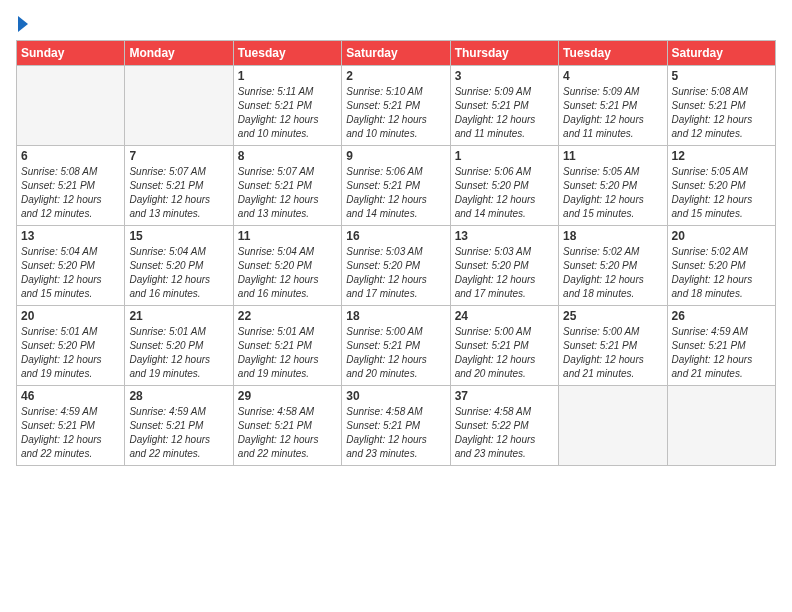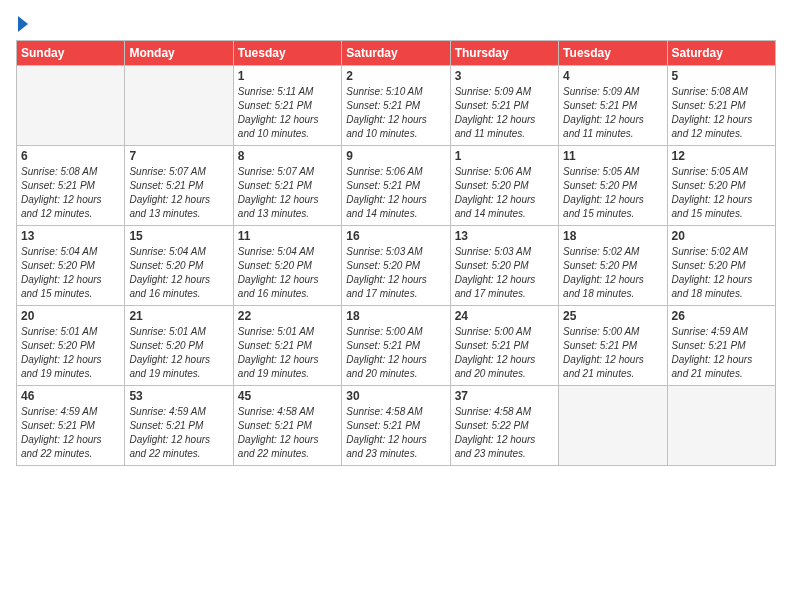--- a/index.html
+++ b/index.html
@@ -240,25 +240,25 @@
           <span class="day-number">26</span>
           <div class="day-info">Sunrise: 4:59 AM<br>Sunset: 5:21 PM<br>Daylight: 12 hours and 21 minutes.</div>
         </td>
       </tr>
       <tr>
         <td>
           <span class="day-number">46</span>
           <div class="day-info">Sunrise: 4:59 AM<br>Sunset: 5:21 PM<br>Daylight: 12 hours and 22 minutes.</div>
         </td>
         <td>
-          <span class="day-number">53</span>
+          <span class="day-number">28</span>
           <div class="day-info">Sunrise: 4:59 AM<br>Sunset: 5:21 PM<br>Daylight: 12 hours and 22 minutes.</div>
         </td>
         <td>
-          <span class="day-number">45</span>
+          <span class="day-number">29</span>
           <div class="day-info">Sunrise: 4:58 AM<br>Sunset: 5:21 PM<br>Daylight: 12 hours and 22 minutes.</div>
         </td>
         <td>
           <span class="day-number">30</span>
           <div class="day-info">Sunrise: 4:58 AM<br>Sunset: 5:21 PM<br>Daylight: 12 hours and 23 minutes.</div>
         </td>
         <td>
           <span class="day-number">37</span>
           <div class="day-info">Sunrise: 4:58 AM<br>Sunset: 5:22 PM<br>Daylight: 12 hours and 23 minutes.</div>
         </td>

